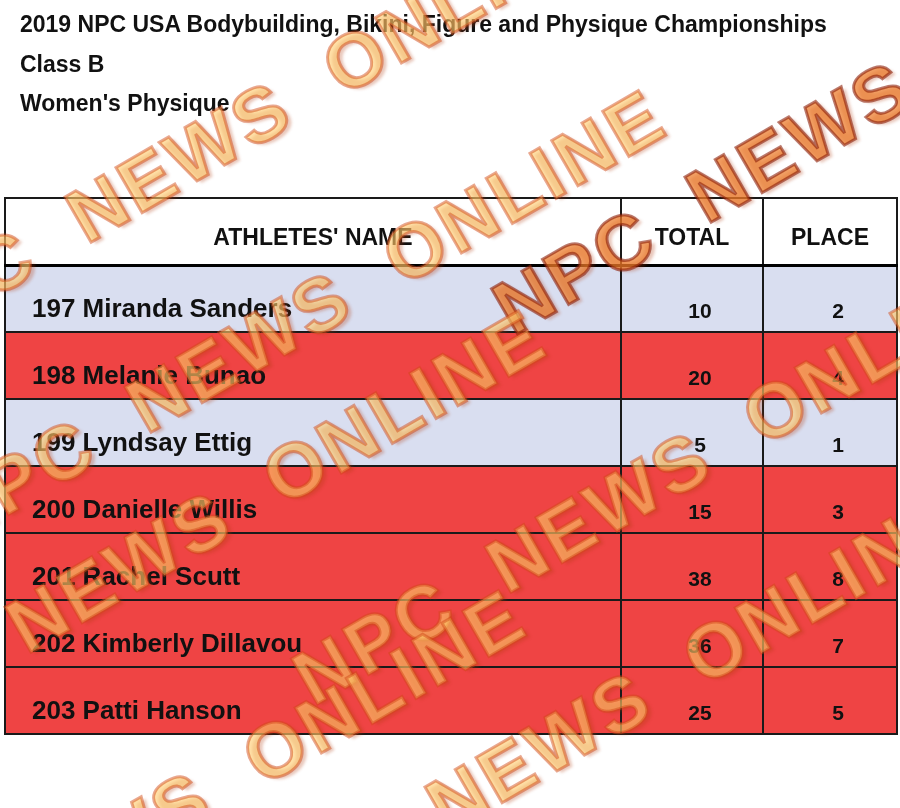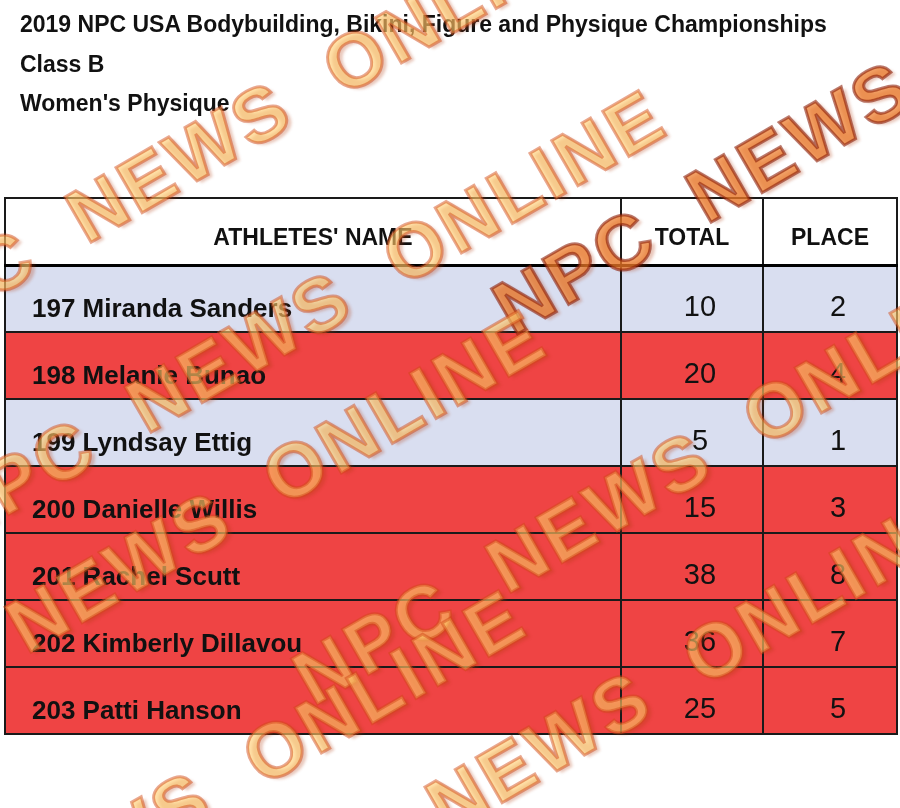--- a/index.html
+++ b/index.html
@@ -61,22 +61,22 @@
   }
   table.results tbody tr { height: 67px; }
   table.results td.name {
     font-weight: bold;
     font-size: 26px;
     text-align: left;
     padding: 0 4px 7px 26px;
     white-space: nowrap;
   }
   table.results td.num {
-    font-weight: normal;
-    font-size: 29px;
+    font-weight: bold;
+    font-size: 21px;
     text-align: center;
     padding: 0 0 8px 16px;
   }
   table.results tbody tr.highlighted td { background: #d9def0; }
 
   
   .watermark-layer {
     position: absolute;
     inset: 0;
     z-index: 6;

